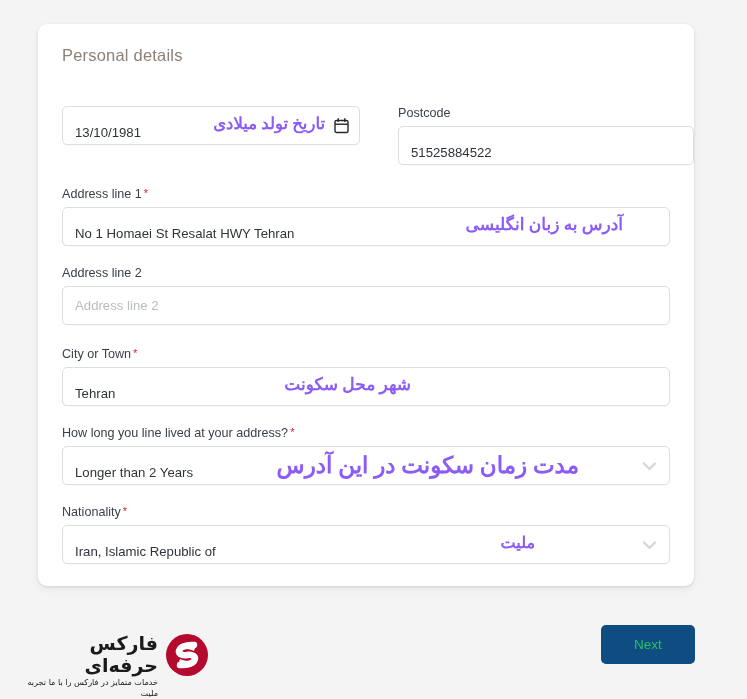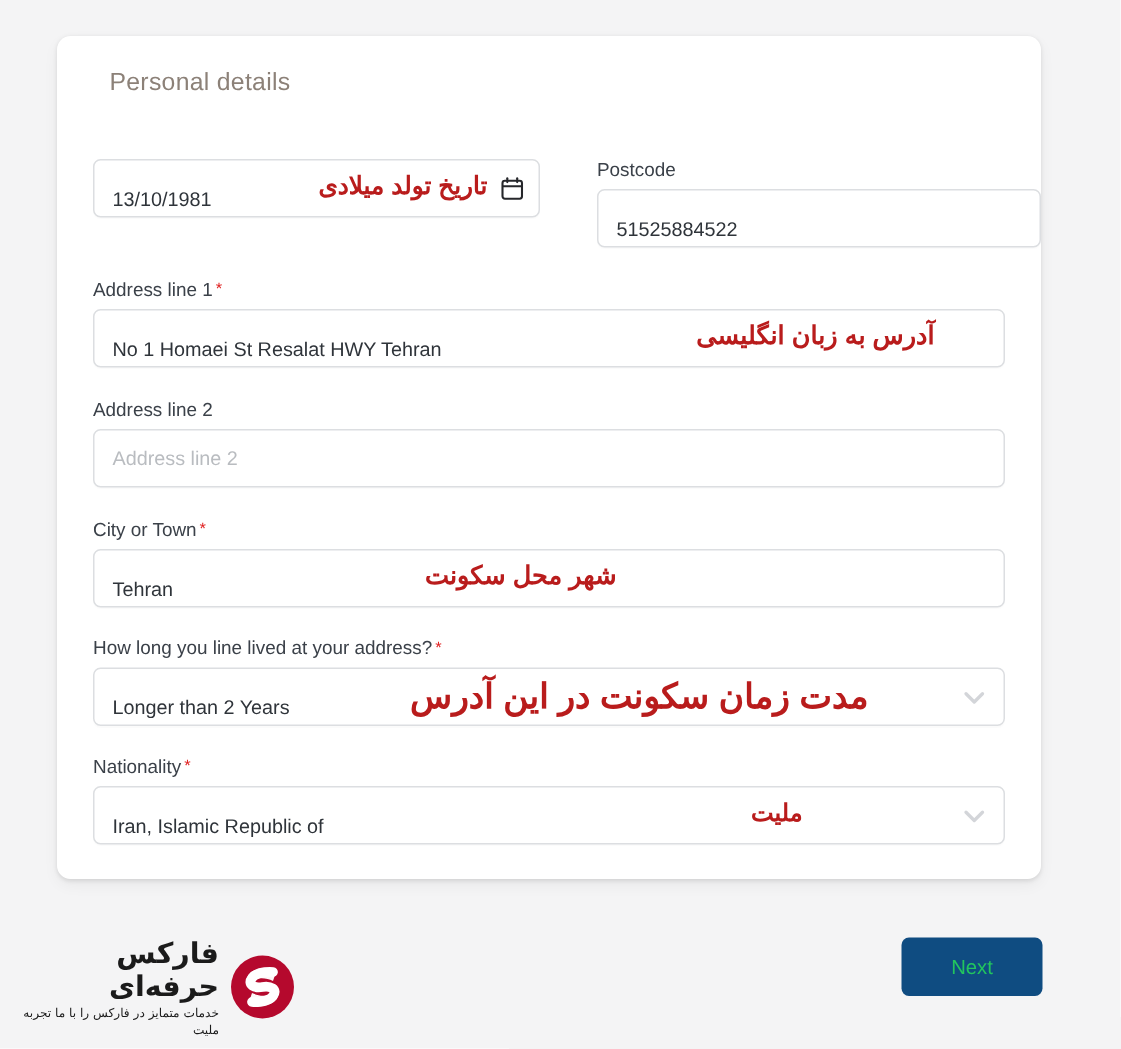--- a/index.html
+++ b/index.html
@@ -29,21 +29,20 @@
     padding: 0;
   }
 
   #page-title {
     position: absolute;
     left: 24px;
     top: 22px;
     font-size: 16.5px;
     color: #8c8178;
     letter-spacing: .2px;
-    margin-left: 11px;
   }
 
   
   .field-label {
     font-size: 12.6px;
     color: #3b4149;
     margin-bottom: 5px;
     line-height: 15px;
     white-space: nowrap;
   }
@@ -64,26 +63,26 @@
     padding: 0 12px;
     font-size: 13.2px;
     color: #2f343a;
     box-shadow: 0 1px 1px rgba(0,0,0,0.02);
   }
   .input-box .val { white-space: nowrap; margin-top: 13px; }
   .input-box .ph { color: #b9bcc0; }
 
   .overlay-fa {
     position: absolute;
-    color: #b91c1c;
+    color: #8b5cf6;
     font-weight: bold;
     direction: rtl;
     unicode-bidi: bidi-override;
     white-space: nowrap;
-    font-family: Liberation Sans, sans-serif;
+    font-family: Liberation Serif, serif;
   }
 
   .cal-icon { position: absolute; right: 10px; top: 50%; transform: translateY(-50%); line-height: 0; }
   .chev { position: absolute; right: 12px; top: 50%; transform: translateY(-50%); line-height: 0; }
 
   
   #row-dob-postcode { position: absolute; left: 24px; top: 82px; width: 608px; }
   #field-dob { position: absolute; left: 0; top: 0; width: 298px; }
   #field-postcode { position: absolute; left: 336px; top: 0; width: 296px; }
 
@@ -111,26 +110,26 @@
     color: #22c55e;
     border: none;
     border-radius: 5px;
     font-size: 13.5px;
     font-family: "Liberation Sans", sans-serif;
     cursor: pointer;
   }
 
   #brand-logo {
     position: absolute;
-    left: 8px;
+    left: 20px;
     top: 632px;
     width: 190px;
     height: 52px;
     display: flex;
-    align-items: center;
+    align-items: flex-start;
     direction: rtl;
   }
   #brand-text-wrap {
     display: flex;
     flex-direction: column;
     align-items: flex-start;
     margin-right: 6px;
   }
   #brand-name {
     font-family: "DejaVu Sans", sans-serif;

